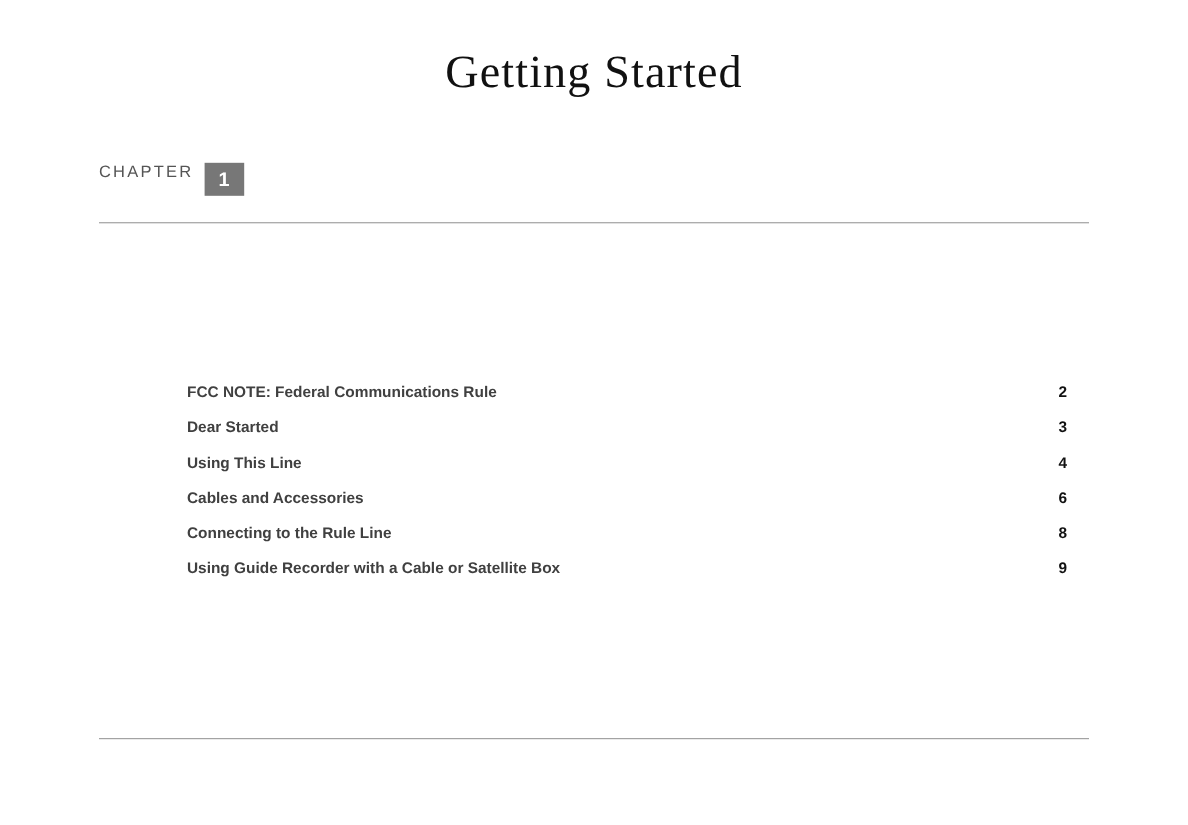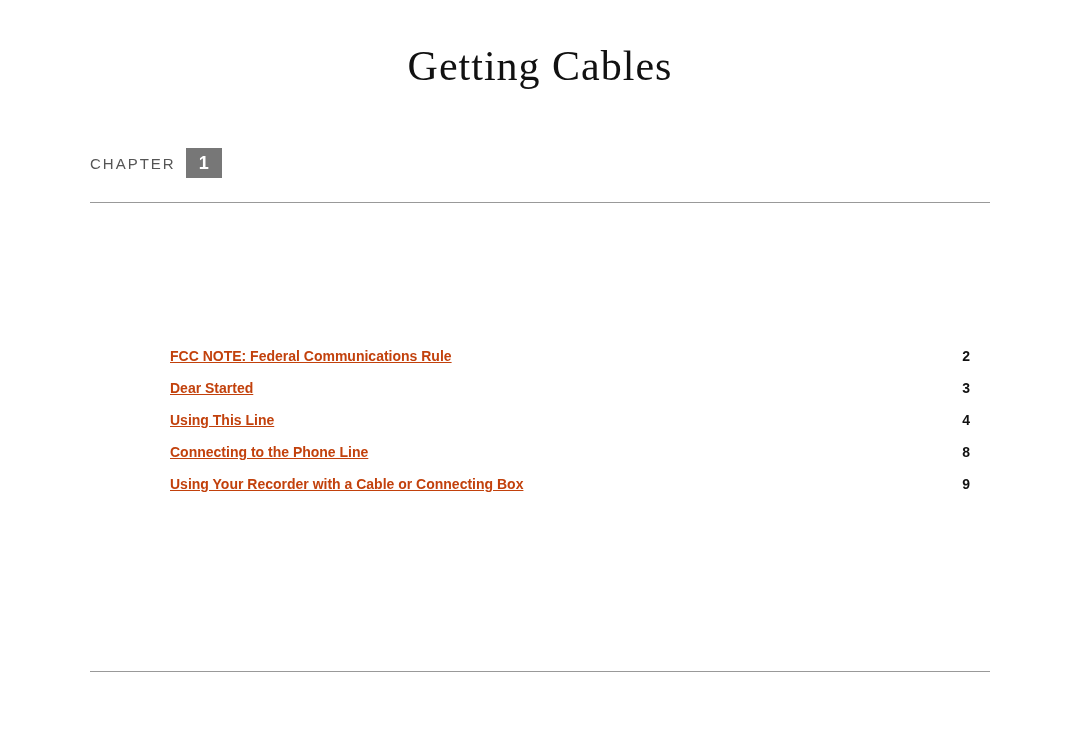--- a/index.html
+++ b/index.html
@@ -34,21 +34,20 @@
     
     .chapter-header {
       position: absolute;
       top: 148px;
       left: 0;
       right: 0;
     }
 
     .chapter-label-row {
       display: flex;
-      align-items: center;
       gap: 0;
       margin-bottom: 24px;
     }
 
     .chapter-word {
       font-family: Arial, Helvetica, sans-serif;
       font-size: 15px;
       font-variant: small-caps;
       letter-spacing: 2px;
       color: #555555;
@@ -100,23 +99,22 @@
       display: flex;
       justify-content: space-between;
       align-items: baseline;
       padding: 8px 0;
     }
 
     .toc-entry-label {
       font-family: Arial, Helvetica, sans-serif;
       font-size: 14px;
       font-weight: bold;
-      color: #c2410c;
+      color: #404040;
       padding-left: 80px;
-      text-decoration: underline;
     }
 
     .toc-entry-page {
       font-family: Arial, Helvetica, sans-serif;
       font-size: 14px;
       font-weight: bold;
       color: #111111;
       padding-right: 20px;
       min-width: 30px;
       text-align: right;
@@ -139,42 +137,46 @@
   <div class="content-area">
 
     <div class="chapter-header">
       <div class="chapter-label-row">
         <span class="chapter-word">Chapter</span>
         <div class="chapter-number-box">1</div>
       </div>
       <div class="chapter-divider-top"></div>
     </div>
 
-    <div class="chapter-title">Getting Cables</div>
+    <div class="chapter-title">Getting Started</div>
 
     <div class="toc-section">
       <div id="toc-container">
           <div class="toc-row">
             <span class="toc-entry-label">FCC NOTE: Federal Communications Rule</span>
             <span class="toc-entry-page">2</span>
           </div>
           <div class="toc-row">
             <span class="toc-entry-label">Dear Started</span>
             <span class="toc-entry-page">3</span>
           </div>
           <div class="toc-row">
             <span class="toc-entry-label">Using This Line</span>
             <span class="toc-entry-page">4</span>
           </div>
           <div class="toc-row">
-            <span class="toc-entry-label">Connecting to the Phone Line</span>
+            <span class="toc-entry-label">Cables and Accessories</span>
+            <span class="toc-entry-page">6</span>
+          </div>
+          <div class="toc-row">
+            <span class="toc-entry-label">Connecting to the Rule Line</span>
             <span class="toc-entry-page">8</span>
           </div>
           <div class="toc-row">
-            <span class="toc-entry-label">Using Your Recorder with a Cable or Connecting Box</span>
+            <span class="toc-entry-label">Using Guide Recorder with a Cable or Satellite Box</span>
             <span class="toc-entry-page">9</span>
           </div>
         </div>
     </div>
 
     <div class="chapter-divider-bottom"></div>
 
   </div>
 </div>
 

